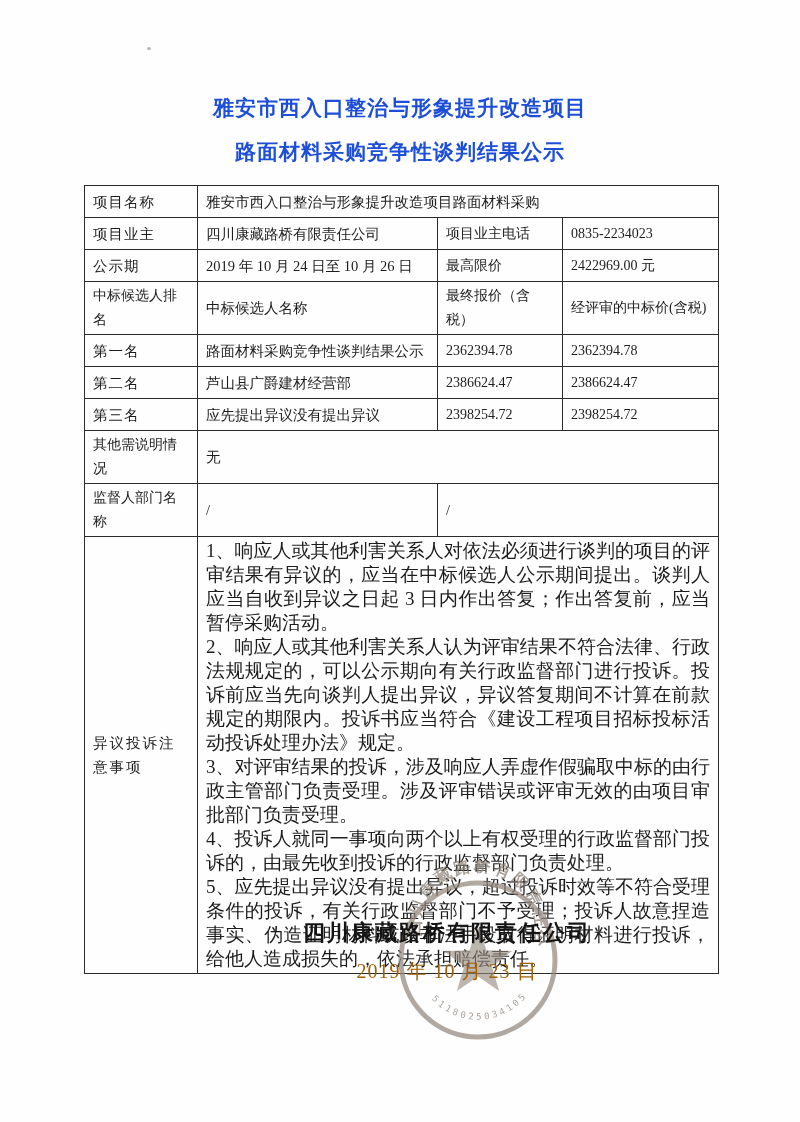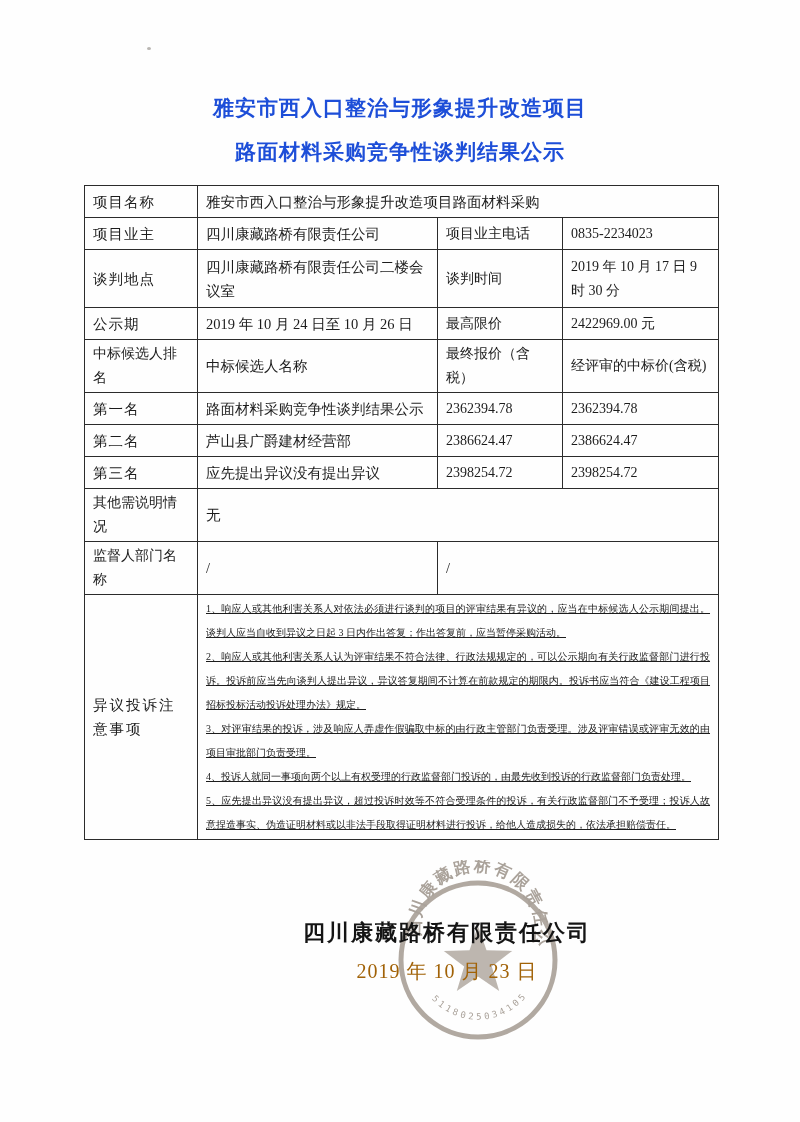--- a/index.html
+++ b/index.html
@@ -36,23 +36,22 @@
   td.num-cell{font-size:14px;padding:2px 5px;}
   td.hdr-cell{font-size:14px;padding:2px 4px;letter-spacing:0;}
   tr.tall td{height:53px;}
   td.objection-label{
     letter-spacing:2px;line-height:34px;vertical-align:middle;
   }
   td.objection-body{
     vertical-align:top;
     padding:5px 10px 4px 10px;
     line-height:27px;
-    font-size:10px;
+    font-size:19px;
     text-align:justify;
-    text-decoration:underline;
   }
   td.objection-body p{margin:0;}
   .footer-company{
     position:absolute;top:918px;left:447px;transform:translateX(-50%);
     font-size:22px;font-weight:bold;letter-spacing:2px;color:#141414;
     white-space:nowrap;z-index:2;
   }
   .footer-date{
     position:absolute;top:958px;left:447px;transform:translateX(-50%);
     font-size:20px;letter-spacing:1px;color:#a16207;
@@ -87,26 +86,20 @@
     <tbody>
       <tr>
         <td class="label-cell">项目名称</td>
         <td colspan="3">雅安市西入口整治与形象提升改造项目路面材料采购</td>
       </tr>
       <tr>
         <td class="label-cell">项目业主</td>
         <td>四川康藏路桥有限责任公司</td>
         <td class="hdr-cell">项目业主电话</td>
         <td class="num-cell">0835-2234023</td>
-      </tr>
-      <tr class="tall">
-        <td class="label-cell">谈判地点</td>
-        <td>四川康藏路桥有限责任公司二楼会议室</td>
-        <td class="hdr-cell">谈判时间</td>
-        <td class="num-cell">2019 年 10 月 17 日 9 时 30 分</td>
       </tr>
       <tr>
         <td class="label-cell">公示期</td>
         <td>2019 年 10 月 24 日至 10 月 26 日</td>
         <td class="hdr-cell">最高限价</td>
         <td class="num-cell">2422969.00 元</td>
       </tr>
       <tr>
         <td class="hdr-cell">中标候选人排名</td>
         <td>中标候选人名称</td>

